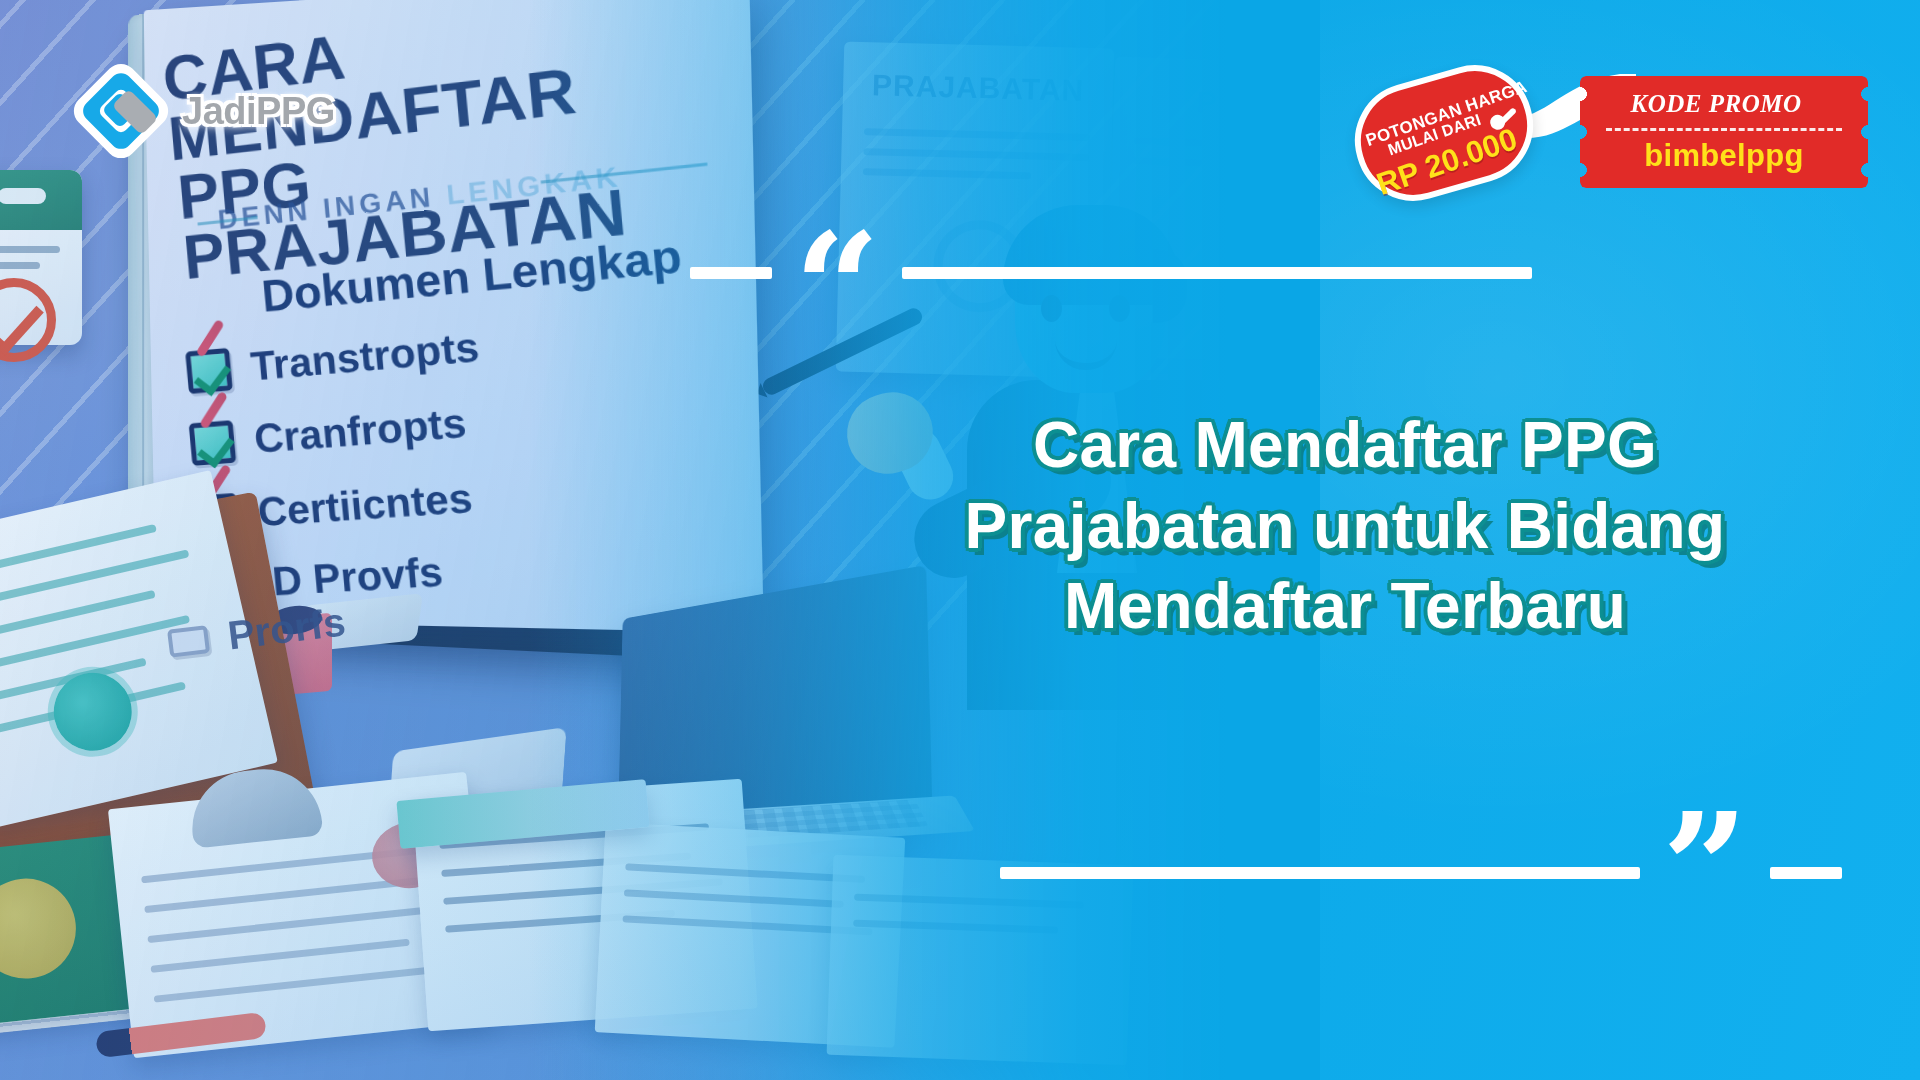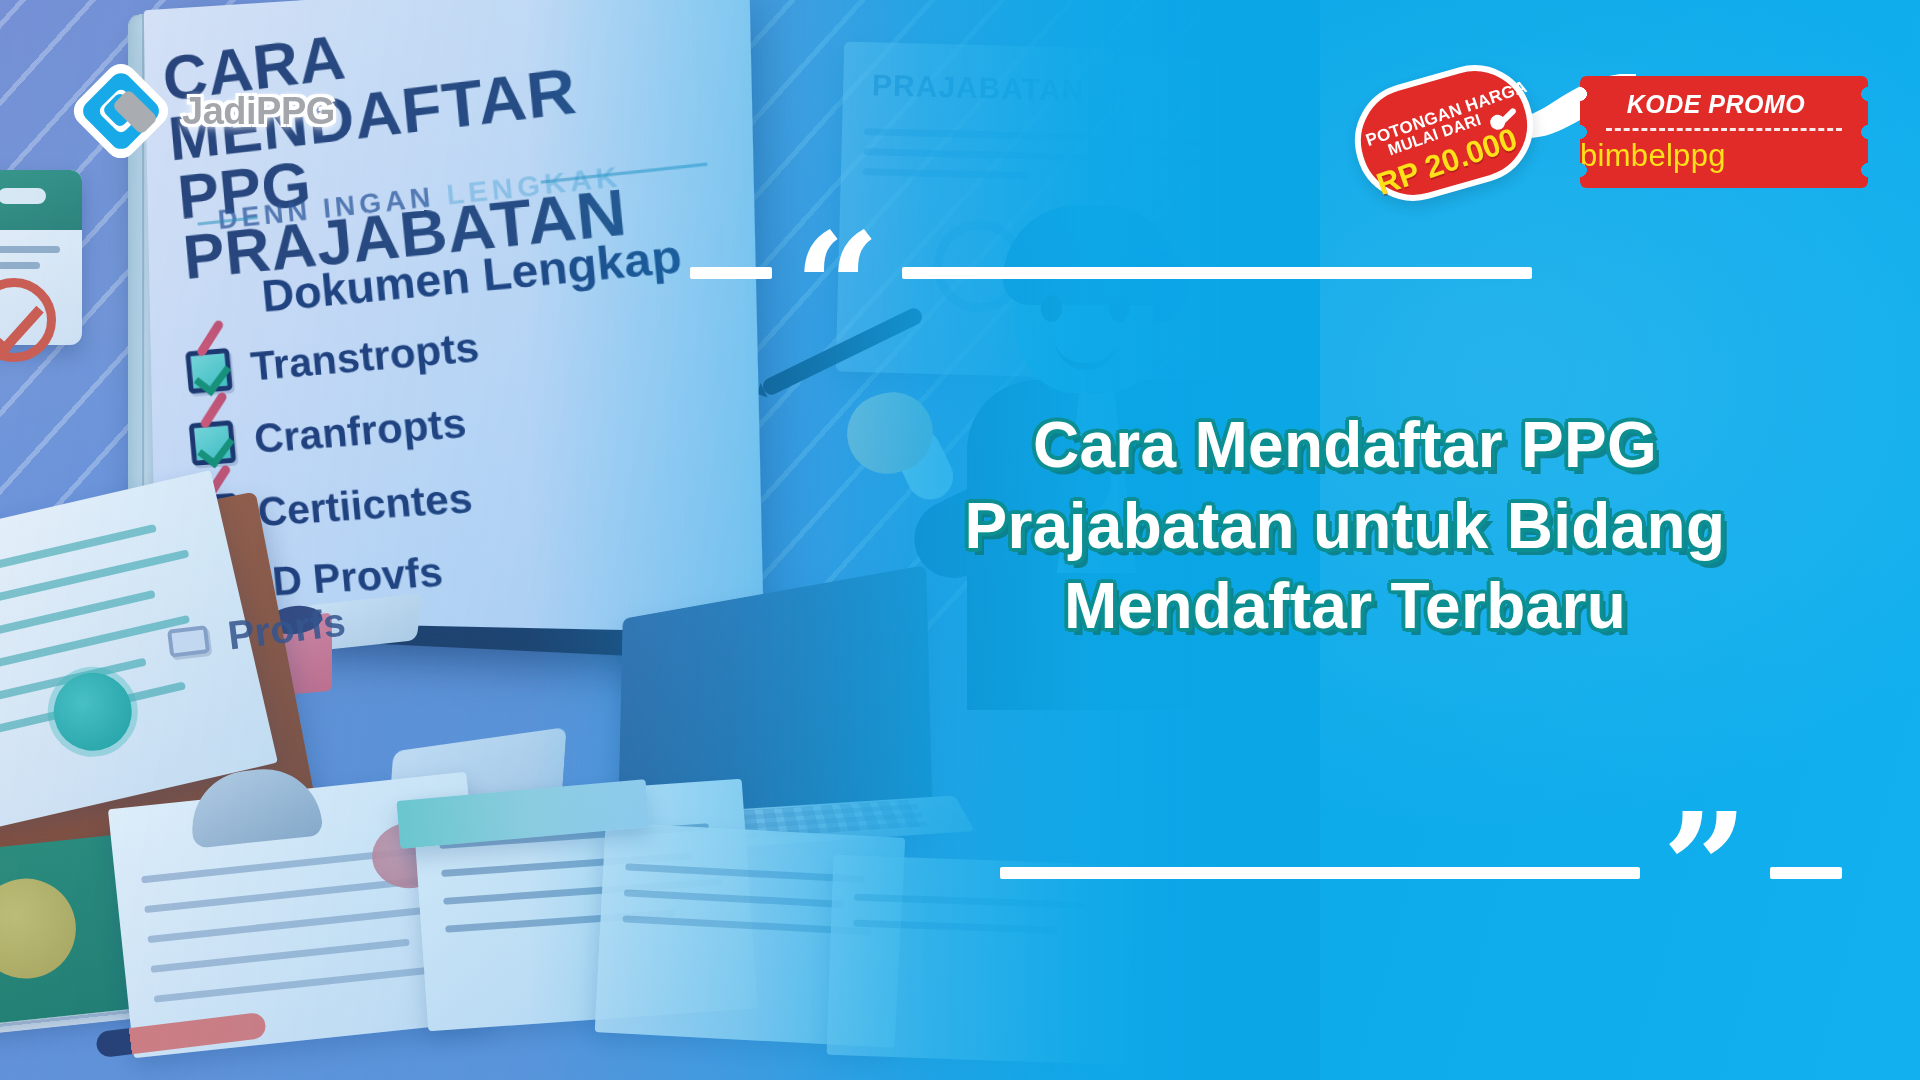--- a/index.html
+++ b/index.html
@@ -237,23 +237,23 @@
      -webkit-mask-image:
         radial-gradient(circle 7px at 0 18px,transparent 98%,#000 100%),
         radial-gradient(circle 7px at 0 56px,transparent 98%,#000 100%),
         radial-gradient(circle 7px at 0 94px,transparent 98%,#000 100%),
         radial-gradient(circle 7px at 288px 18px,transparent 98%,#000 100%),
         radial-gradient(circle 7px at 288px 56px,transparent 98%,#000 100%),
         radial-gradient(circle 7px at 288px 94px,transparent 98%,#000 100%),
         linear-gradient(#000,#000);
      -webkit-mask-composite:source-in;mask-composite:intersect;}
   .tk-label{position:absolute;left:0;right:16px;top:14px;text-align:center;font-size:25px;font-weight:700;
-     color:#ffffff;font-style:italic;letter-spacing:.5px;}
+     color:#ffffff;font-style:italic;letter-spacing:.5px;font-family:Liberation Serif, serif;}
   .tk-div{position:absolute;left:26px;right:26px;top:52px;border-top:3px dashed rgba(255,255,255,.9);}
-  .tk-code{position:absolute;left:0;right:0;top:62px;font-size:31px;font-weight:400;
+  .tk-code{position:absolute;left:0;right:0;top:62px;text-align:center;font-size:31px;font-weight:700;
      color:#ffe11a;letter-spacing:.3px;}
 
   
   .q-top{position:absolute;left:690px;top:266px;height:14px;z-index:120;display:flex;align-items:center;}
   .q-dash-s{width:82px;height:12px;background:#fff;border-radius:2px;}
   .q-mark{font-size:150px;line-height:0;color:#fff;font-family:"DejaVu Serif",serif;font-weight:700;
      margin:0 22px;position:relative;top:14px;}
   .q-dash-l{width:630px;height:12px;background:#fff;border-radius:2px;}
 
   .q-bot{position:absolute;left:1000px;top:866px;height:14px;z-index:120;display:flex;align-items:center;}

